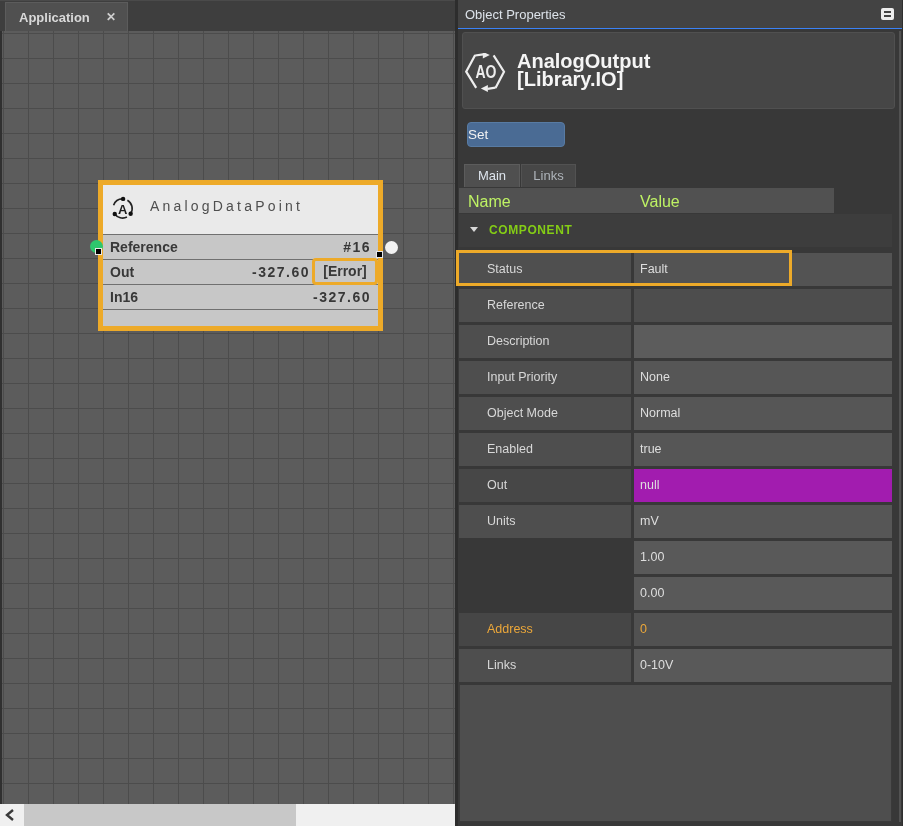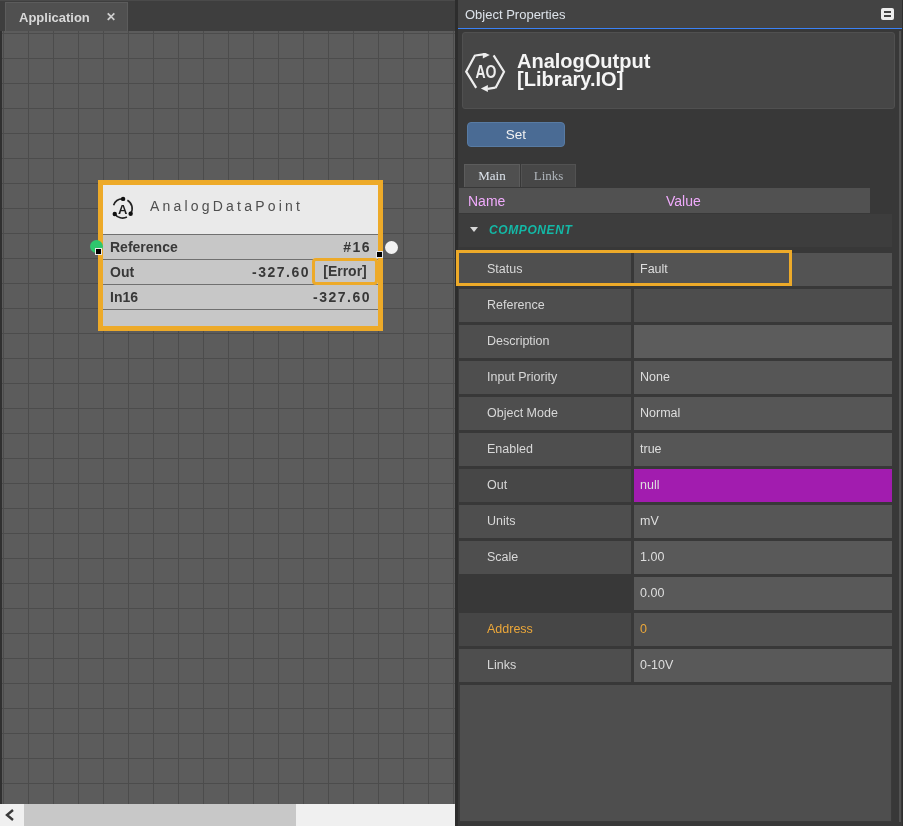--- a/index.html
+++ b/index.html
@@ -56,31 +56,31 @@
   #panel { left:458px; top:0; width:445px; height:826px; background:#383838; }
   #phead { position:absolute; left:0; top:0; width:445px; height:29px; background:#434343; border-bottom:1px solid #3b82f6; }
   #phead .t { position:absolute; left:7px; top:7px; font-size:13px; color:#dde3ea; }
   #minico { position:absolute; left:423px; top:8px; width:13px; height:12px; border:3px solid #ededed; border-radius:2px; background:#434343; }
   #minico:after { content:""; position:absolute; left:0px; top:2px; width:7px; height:2px; background:#ededed; }
 
   #infobox { position:absolute; left:4px; top:32px; width:433px; height:77px; background:#464646; border:1px solid #505050; border-radius:3px; }
   #aotext { position:absolute; left:54px; top:19px; font-size:20px; font-weight:bold; color:#f5f5f5; line-height:18px; }
 
   #setbtn { position:absolute; left:9px; top:122px; width:98px; height:25px; background:#4a6b94;
-    border:1px solid #587ba3; border-radius:4px; color:#f2f2f2; font-size:13.5px; text-align:center; line-height:23px; }
-
-  .tab2 { position:absolute; top:164px; height:23px; font-size:13px; text-align:center; line-height:22px;font-family:Liberation Serif, serif; }
+    border:1px solid #587ba3; border-radius:4px; color:#f2f2f2; font-size:13.5px; line-height:23px; }
+
+  .tab2 { position:absolute; top:164px; height:23px; font-size:13px; text-align:center; line-height:22px; }
   #tabmain { left:6px; width:56px; background:#4f4f4f; border:1px solid #5c5c5c; border-bottom:none; color:#dde4ec; }
   #tablinks { left:63px; width:55px; background:#474747; border:1px solid #525252; border-bottom:none; color:#aeb4ba; }
 
   
-  #thead { position:absolute; left:1px; top:188px; width:411px; height:25px; background:#515151; font-size:14px; color:#f0abfc; }
+  #thead { position:absolute; left:1px; top:188px; width:375px; height:25px; background:#515151; font-size:16px; color:#bef264; }
   #thead .n { position:absolute; left:9px; top:5px; }
-  #thead .v { position:absolute; left:181px; top:5px;margin-left:26px; }
-  #comprow { position:absolute; left:1px; top:214px; width:433px; height:33px; background:#3d3d3d; color:#14b8a6;font-style:italic; }
+  #thead .v { position:absolute; left:181px; top:5px; }
+  #comprow { position:absolute; left:1px; top:214px; width:433px; height:33px; background:#3d3d3d; color:#84cc16; }
   #comprow .tri { position:absolute; left:11px; top:13px; width:0; height:0; border-left:4px solid transparent; border-right:4px solid transparent; border-top:5px solid #d8d8d8; }
   #comprow .t { position:absolute; left:30px; top:9px; font-size:12px; font-weight:bold; letter-spacing:0.6px; }
 
   .prow { position:absolute; left:1px; width:433px; height:33px; font-size:12.5px; }
   .prow .nc { position:absolute; left:0; top:0; width:172px; height:33px; background:#4e4e4e; color:#d8d8d8; }
   .prow .nc span { position:absolute; left:9px; top:9px;margin-left:19px; }
   .prow .vc { position:absolute; left:175px; top:0; width:258px; height:33px; background:#565656; color:#dedede; }
   .prow .vc span { position:absolute; left:6px; top:9px; }
 
   #emptyarea { position:absolute; left:1px; top:685px; width:433px; height:137px; background:#4e4e4e;
@@ -228,23 +228,20 @@
       </div>
     <div class="prow" style="top:505px">
         <div class="nc">
           <span>Units</span>
         </div>
         <div class="vc">
           <span>mV</span>
         </div>
       </div>
     <div class="prow" style="top:541px">
-        <div class="nc">
-          <span>Scale</span>
-        </div>
         <div class="vc" style="background:#595959">
           <span>1.00</span>
         </div>
       </div>
     <div class="prow" style="top:577px">
         <div class="vc" style="background:#595959">
           <span>0.00</span>
         </div>
       </div>
     <div class="prow" style="top:613px">

